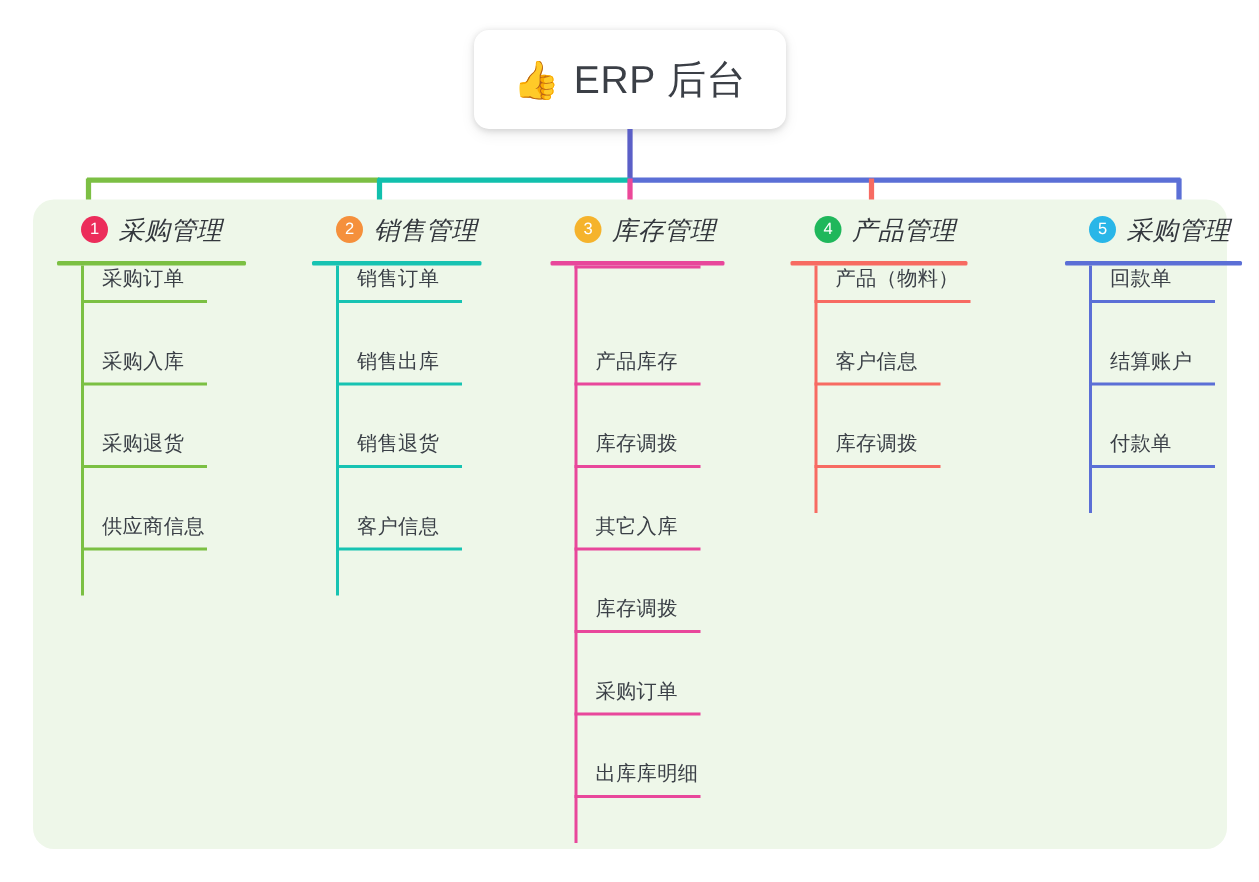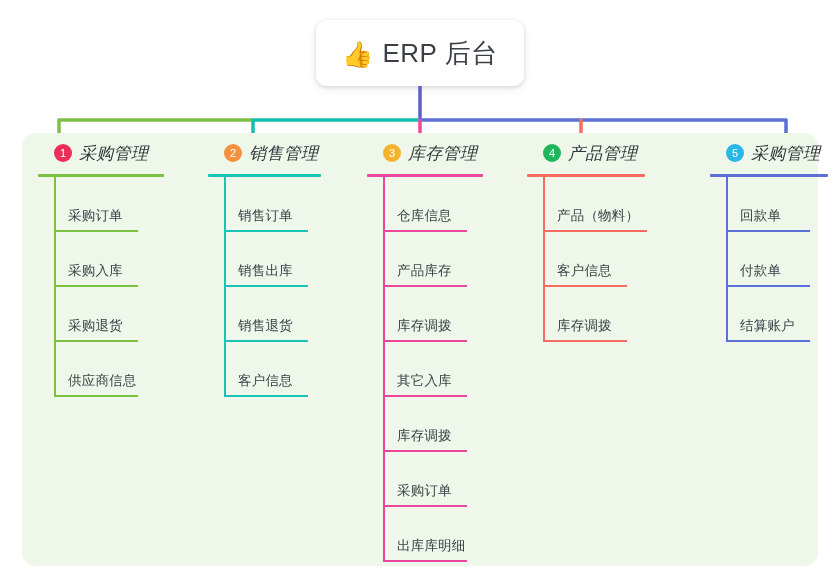--- a/index.html
+++ b/index.html
@@ -123,21 +123,21 @@
     position: absolute;
     left: 16px;
     top: 0;
     width: 2px;
   }
   .item {
     position: relative;
     height: 55px;
     display: flex;
     flex-direction: column;
-    justify-content: flex-end;
+    justify-content: flex-start;
     padding-left: 30px;
   }
   .item-label {
     font-size: 13.5px;
     color: #3b4047;
     white-space: nowrap;
     padding-bottom: 5px;
     letter-spacing: 0.2px;
   }
   .item-rule {
@@ -229,21 +229,20 @@
       </div>
       <div class="column" style="left: 345px;">
         <div class="col-header">
           <span class="badge" style="background: rgb(245, 179, 44);">3</span>
           <span class="col-title">库存管理</span>
         </div>
         <div class="col-rule" style="background: rgb(232, 71, 155); width: 116px;"></div>
         <div class="items">
           <div class="spine" style="background: rgb(232, 71, 155); height: 385px;"></div>
           <div class="item">
-            <span class="item-label">仓库信息</span>
             <div class="item-rule" style="background: rgb(232, 71, 155);"></div>
           </div>
           <div class="item">
             <span class="item-label">产品库存</span>
             <div class="item-rule" style="background: rgb(232, 71, 155);"></div>
           </div>
           <div class="item">
             <span class="item-label">库存调拨</span>
             <div class="item-rule" style="background: rgb(232, 71, 155);"></div>
           </div>
@@ -293,24 +292,24 @@
           <span class="col-title">采购管理</span>
         </div>
         <div class="col-rule" style="background: rgb(91, 111, 214); width: 118px;"></div>
         <div class="items">
           <div class="spine" style="background: rgb(91, 111, 214); height: 165px;"></div>
           <div class="item">
             <span class="item-label">回款单</span>
             <div class="item-rule" style="background: rgb(91, 111, 214);"></div>
           </div>
           <div class="item">
+            <span class="item-label">结算账户</span>
+            <div class="item-rule" style="background: rgb(91, 111, 214);"></div>
+          </div>
+          <div class="item">
             <span class="item-label">付款单</span>
             <div class="item-rule" style="background: rgb(91, 111, 214);"></div>
           </div>
-          <div class="item">
-            <span class="item-label">结算账户</span>
-            <div class="item-rule" style="background: rgb(91, 111, 214);"></div>
-          </div>
         </div>
       </div>
     </div>
 
 </div>
 
 </body></html>

